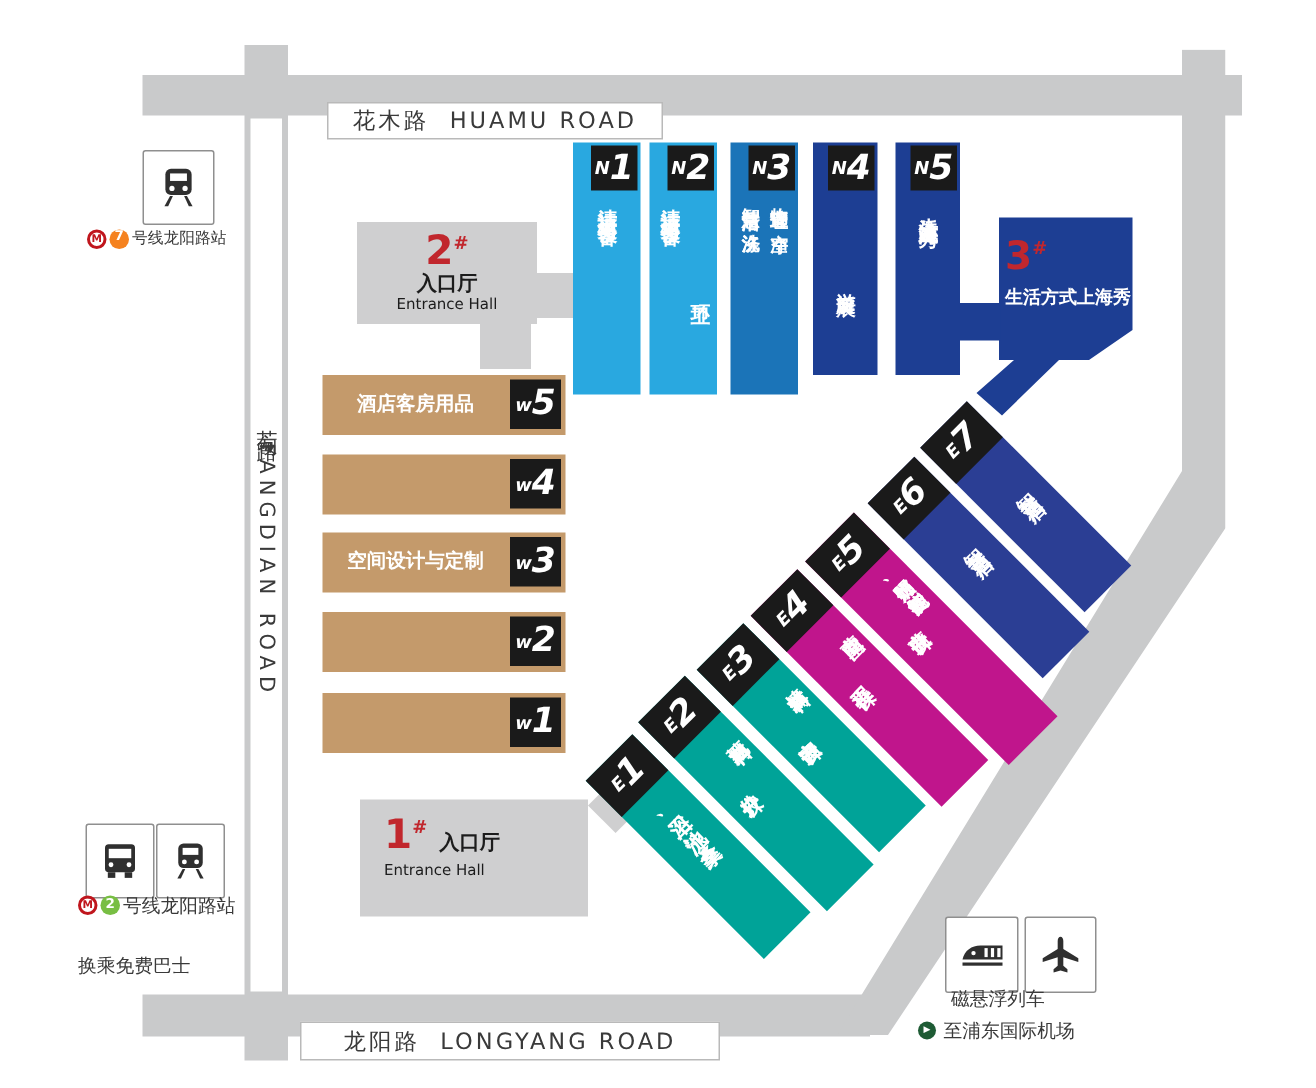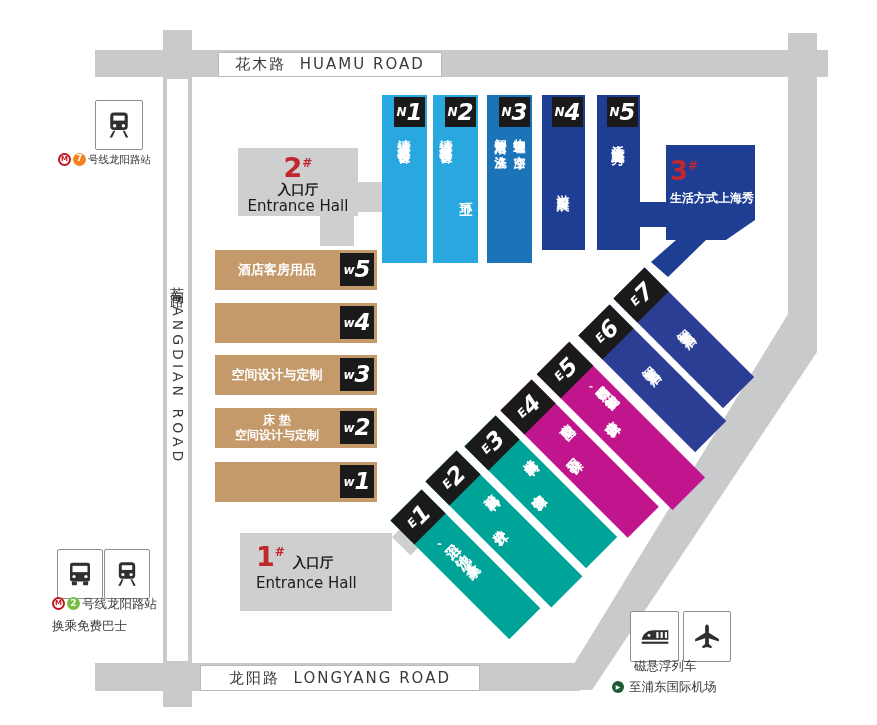--- a/index.html
+++ b/index.html
@@ -4,31 +4,31 @@
 <style>
   html,body{margin:0;padding:0;background:#fff;}
   #stage{position:relative;width:877px;height:725px;background:#fff;overflow:hidden;
          font-family:"DejaVu Sans","Liberation Sans",sans-serif;}
   .abs{position:absolute;}
   
   .road{position:absolute;background:#C9CACB;}
   .road-right{position:absolute;left:558px;top:33px;width:264px;height:657px;background:#C9CACB;
       clip-path:polygon(230px 0,259px 0,259px 319px,34px 657px,0px 657px,230px 281px);}
   .road-label{position:absolute;background:#fff;border:1px solid #b9b9b9;display:flex;align-items:center;justify-content:center;
-      font-size:15px;color:#3a3a3a;letter-spacing:2px;white-space:pre;}
+      font-size:15px;color:#3a3a3a;letter-spacing:2px;white-space:pre;margin-top:16px;}
   .road-left-white{position:absolute;left:167px;top:79px;width:21px;height:582px;background:#fff;
       display:flex;align-items:center;justify-content:center;}
   .v-road-label{writing-mode:vertical-rl;text-orientation:mixed;font-size:14px;color:#3a3a3a;letter-spacing:4px;white-space:pre;}
   
   .ent{position:absolute;background:#CFCFD0;}
   .ent-text{color:#1c1c1c;text-align:center;}
   .red-num{color:#C1272D;font-weight:bold;font-size:27px;line-height:1;}
   .red-num sup{font-size:12px;font-weight:bold;}
   .ent-cn{font-size:13.5px;font-weight:bold;line-height:1.2;}
-  .ent-en{font-size:15px;line-height:1.3;}
+  .ent-en{font-size:10px;line-height:1.3;}
   
   .hall{position:absolute;}
   .num-box{position:absolute;top:2px;right:2px;width:31px;height:30px;background:#1A1A1A;color:#fff;
       display:flex;align-items:center;justify-content:center;font-weight:bold;font-style:italic;z-index:2;}
   .num-letter{font-size:12px;}
   .num-digit{font-size:23px;line-height:1;}
   
   .n-cols{position:absolute;left:0;right:0;top:34px;bottom:4px;display:flex;justify-content:center;gap:2px;}
   .n-cols .col{writing-mode:vertical-lr;text-orientation:upright;color:#fff;font-weight:bold;
       font-size:13px;letter-spacing:2px;white-space:pre;}
@@ -191,24 +191,20 @@
     <div class="w-lines">
         <span>空间设计与定制</span>
         <span></span>
       </div>
   </div>
   <div class="hall w-hall" id="w2" style="left:215px;top:408px;width:162px;height:40px;">
     <div class="num-box">
         <span class="num-letter">w</span>
         <span class="num-digit">2</span>
       </div>
-    <div class="w-lines">
-        <span>床 垫</span>
-        <span>空间设计与定制</span>
-      </div>
   </div>
   <div class="hall w-hall" id="w1" style="left:215px;top:462px;width:162px;height:40px;">
     <div class="num-box">
         <span class="num-letter">w</span>
         <span class="num-digit">1</span>
       </div>
   </div>
 
   <div class="hall e-hall" id="e1" style="left:384px;top:505px;width:44px;height:168px;background:#00A398;">
     <div class="e-num">
@@ -318,21 +314,21 @@
       <path d="M7.5,16.5 L4.5,22 L6.5,22 L9,16.5 Z"></path>
       <path d="M16.5,16.5 L19.5,22 L17.5,22 L15,16.5 Z"></path>
     </svg>
   </div>
   <div class="stn-text" style="left:52px;top:594px;width:150px;">
     <span class="stn-line">
       <span class="metro-logo">M</span>
       <span class="line-badge badge-2">2</span>
       <span>号线龙阳路站</span>
     </span>
-    <span class="stn-line" style="margin-top:3px;">换乘免费巴士</span>
+    <span class="stn-line" style="margin-top:21px;">换乘免费巴士</span>
   </div>
 
   <div class="icon-box" style="left:630px;top:611px;width:47px;height:49px;">
     <svg width="32" height="32" viewBox="0 0 24 24" fill="#2F2F2F">
       <path d="M2,14 C3,9.5 6.5,7 11,7 H22 V14 Z"></path>
       <rect x="13" y="8.3" width="1.6" height="4.5" fill="#fff"></rect>
       <rect x="16.2" y="8.3" width="1.6" height="4.5" fill="#fff"></rect>
       <rect x="19.4" y="8.3" width="1.6" height="4.5" fill="#fff"></rect>
       <circle cx="7.5" cy="10.8" r="1.1" fill="#fff"></circle>
       <rect x="2" y="15.5" width="20" height="1.6"></rect>

